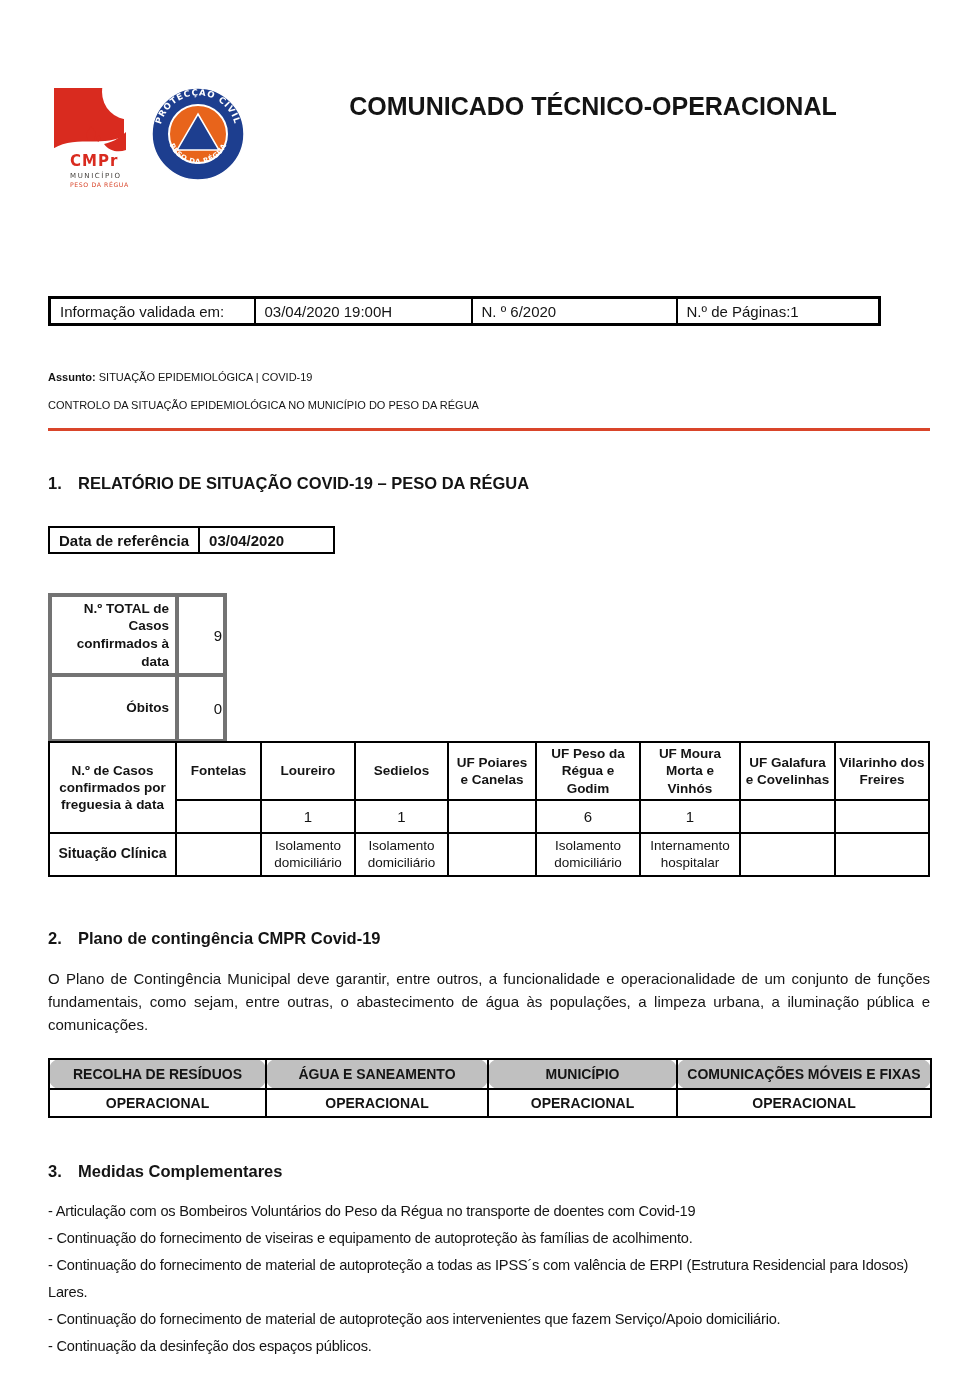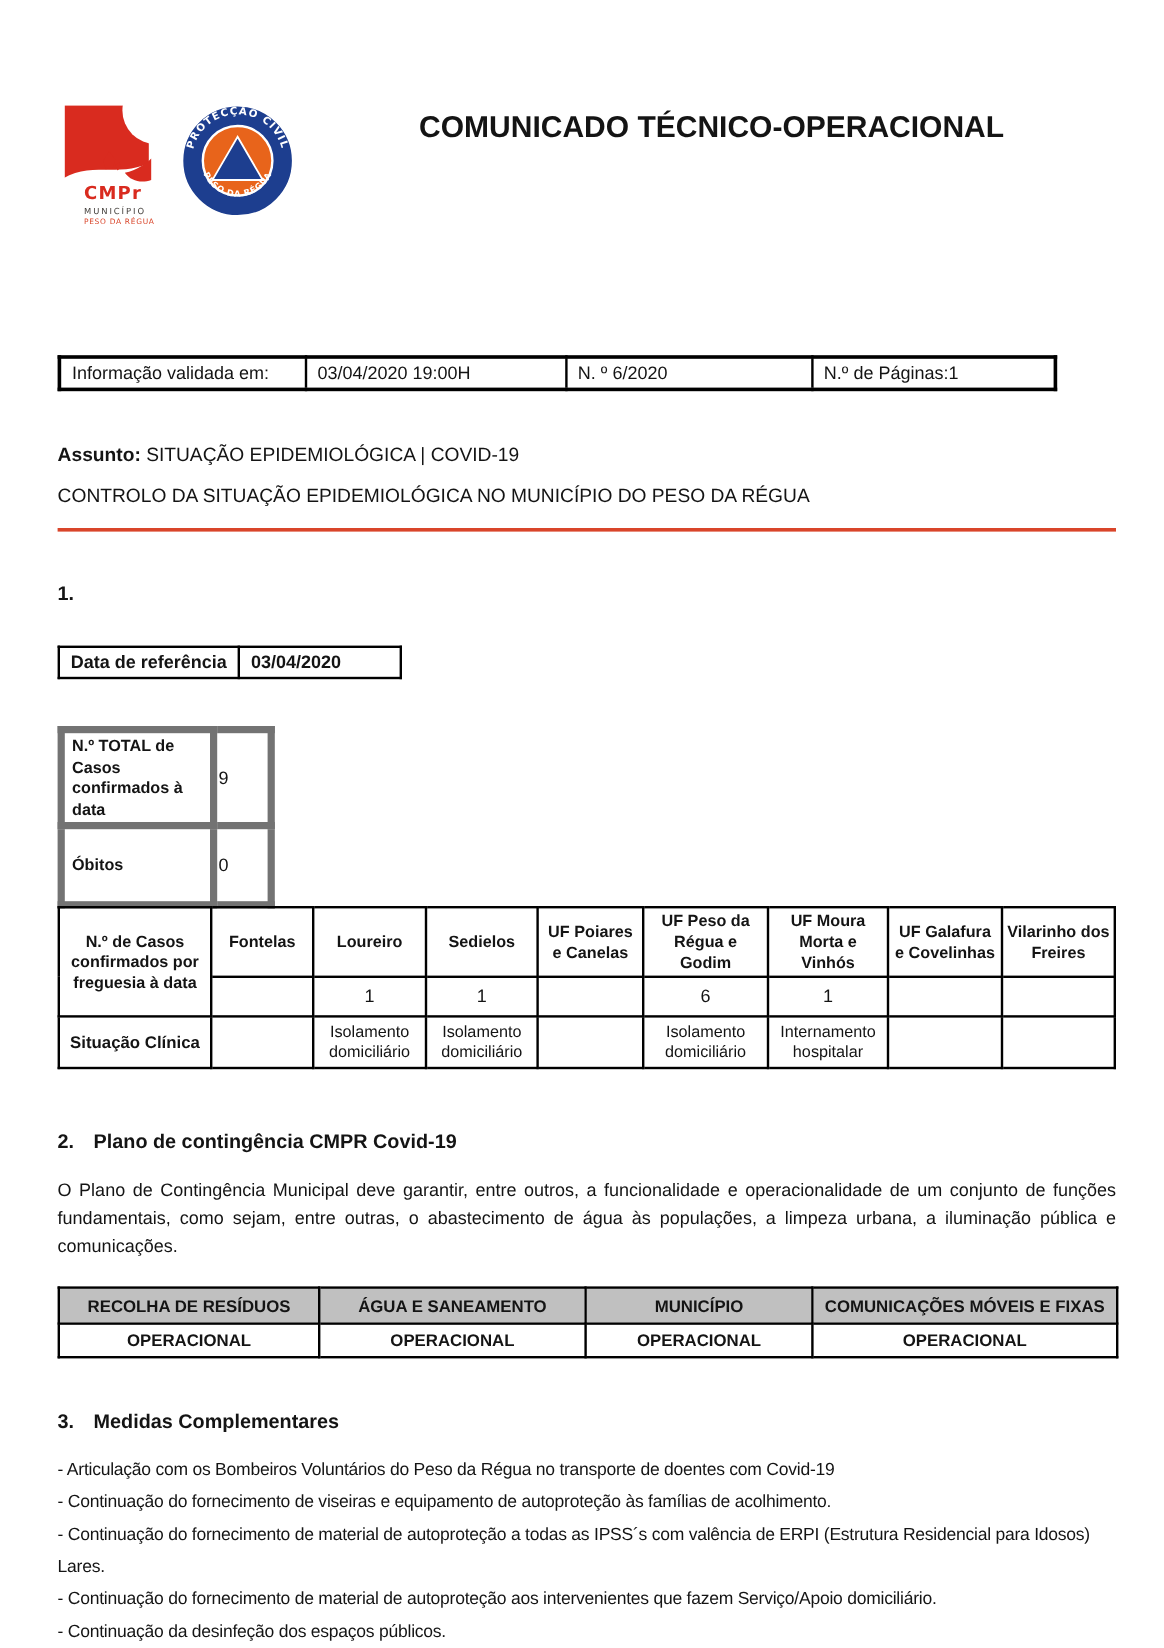--- a/index.html
+++ b/index.html
@@ -29,41 +29,41 @@
   td { vertical-align: middle; overflow: hidden; }
 
   
   .info-table { width: 830px; margin-top: 92px; border: 3px solid #000; }
   .info-table td {
     border: 2px solid #000; font-size: 15px; height: 27px;
     padding: 2px 9px; white-space: nowrap;
   }
 
   
-  .assunto { margin-top: 45px; font-size: 16px; }
+  .assunto { margin-top: 45px; font-size: 11px; }
   .assunto .line2 { margin-top: 16px; }
   .red-rule { border: none; border-top: 3px solid #d9452a; margin: 17px 0 0 0; }
 
   
   .sec-heading { display: flex; font-weight: bold; font-size: 16.5px; }
   .sec-heading .num { width: 30px; flex: 0 0 auto; }
   .h-sec1 { margin-top: 43px; }
   .h-sec2 { margin-top: 52px; }
   .h-sec3 { margin-top: 44px; }
 
   
   .ref-table { margin-top: 33px; border: 2px solid #7f1d1d; }
   .ref-table td {
     border: 2px solid #000; font-size: 15px; font-weight: bold;
     height: 26px; padding: 2px 9px; white-space: nowrap;
   }
 
   
   .tot-table { margin-top: 39px; }
-  .tot-table td { border: 6px solid #737373; text-align: left; }
+  .tot-table td { border: 4px solid #737373; text-align: right; }
   .tot-table .lbl { font-weight: bold; font-size: 13.5px; line-height: 1.3; padding: 2px 6px; }
   .tot-table .val { font-size: 15px; }
   .row-total td { height: 80px; }
   .row-obitos td { height: 66px; }
 
   .freg-table { margin-top: -2px; }
   .freg-table td { border: 2px solid #000; text-align: center; font-size: 13.5px; line-height: 1.28; padding: 2px 3px; }
   .freg-table .lbl { font-weight: bold; }
   .freg-table .hdr td { height: 57px; font-weight: bold; }
   .freg-table .vals td { height: 33px; font-size: 15px; font-weight: normal; }
@@ -73,21 +73,21 @@
   
   .paragraph {
     margin-top: 19px; font-size: 15px; line-height: 1.55;
     text-align: justify; width: 882px;
   }
   .op-table { width: 882px; margin-top: 21px; border: 2px solid #000; }
   .op-table td {
     border: 2px solid #000; text-align: center; font-weight: bold;
     font-size: 14px; padding: 2px 4px; white-space: nowrap;
   }
-  .op-table .hdr td { background: #c0c0c0; height: 30px; }
+  .op-table .hdr td { background: #c0c0c0; height: 30px; border-radius: 11px; }
   .op-table .vals td { height: 28px; }
 
   
   .measures { margin-top: 17px; font-size: 14.6px; line-height: 27px; width: 882px; letter-spacing: -0.2px; }
 </style>
 </head>
 <body>
 
 <div class="page">
 
@@ -153,20 +153,21 @@
     <div>
       <b>Assunto:</b>
       <span>SITUAÇÃO EPIDEMIOLÓGICA | COVID-19</span>
     </div>
     <div class="line2">CONTROLO DA SITUAÇÃO EPIDEMIOLÓGICA NO MUNICÍPIO DO PESO DA RÉGUA</div>
     <hr class="red-rule">
   </div>
 
   <div class="sec-heading h-sec1">
     <span class="num">1.</span>
+    <span>RELATÓRIO DE SITUAÇÃO COVID-19 – PESO DA RÉGUA</span>
   </div>
 
   <table class="ref-table">
     <colgroup>
         <col style="width:137px">
         <col style="width:135px">
       </colgroup>
     <tbody>
         <tr>
       <td>Data de referência</td>

